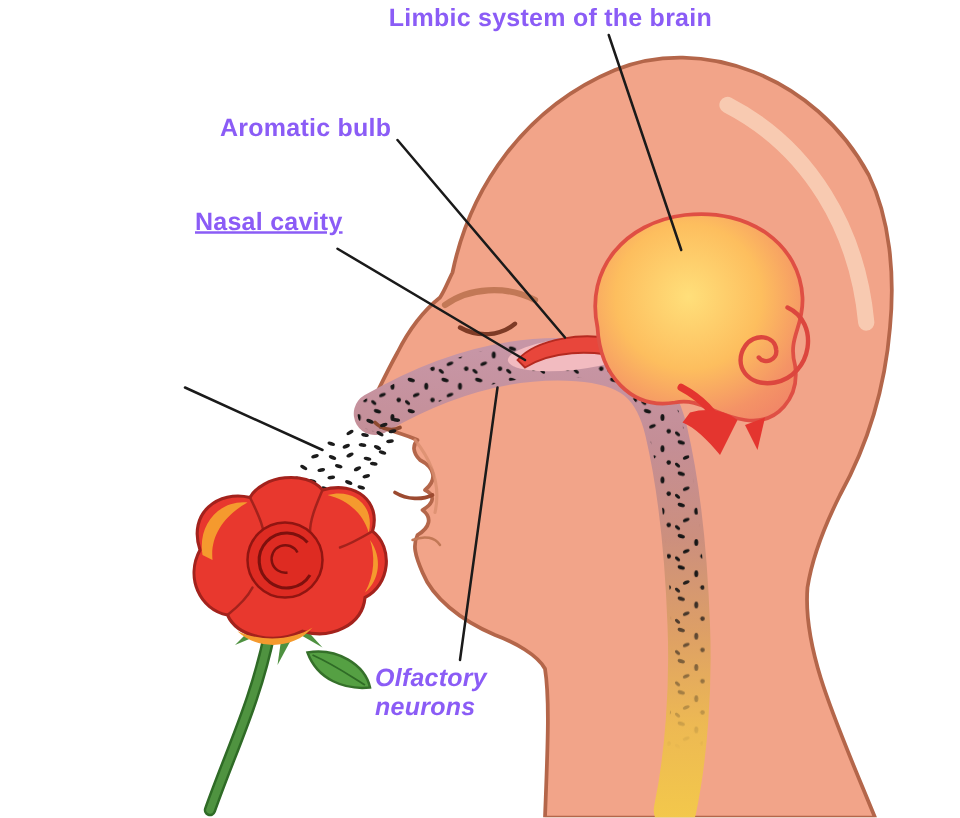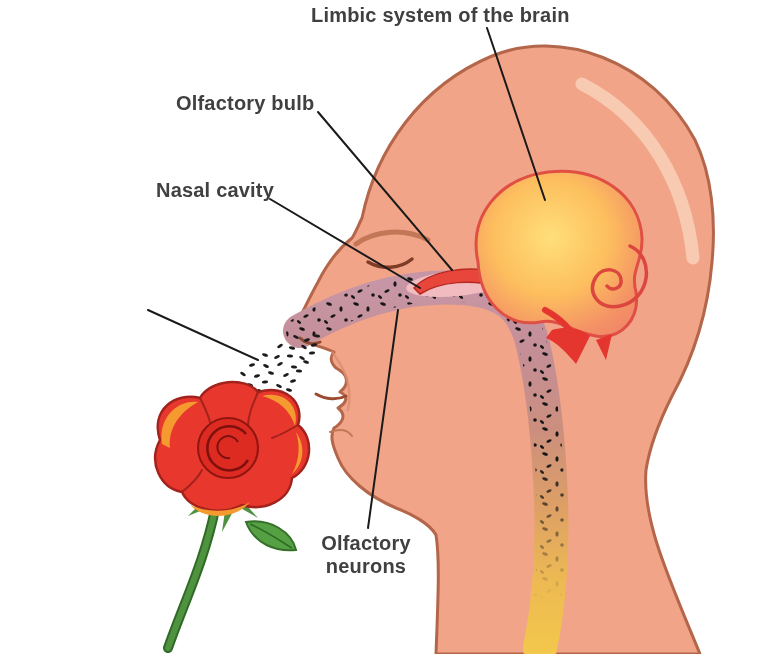--- a/index.html
+++ b/index.html
@@ -1,25 +1,25 @@
 <!DOCTYPE html>
 <html><head>
 <meta charset="utf-8">
 <style>
   html,body{margin:0;padding:0;background:#fff;}
   .stage{position:relative;width:768px;height:654px;background:#fff;overflow:hidden;
          font-family:"Liberation Sans",sans-serif;}
   .stage svg{position:absolute;left:0;top:0;}
-  .lbl{position:absolute;font:700 20px "Liberation Sans",sans-serif;color:#404040;
+  .lbl{position:absolute;font:700 20px "Liberation Sans",sans-serif;color:#8b5cf6;
        letter-spacing:.2px;white-space:pre-line;}
   #lbl-limbic{left:311px;top:4px;}
   #lbl-bulb{left:176px;top:92px;}
-  #lbl-nasal{left:156px;top:179px;}
+  #lbl-nasal{left:156px;top:167px;text-decoration:underline;}
   #lbl-aromatic{left:12px;top:287px;}
-  #lbl-neurons{left:300px;top:532px;width:132px;text-align:center;}
+  #lbl-neurons{left:300px;top:532px;width:132px;font-style:italic;}
 </style>
 </head>
 <body>
 
 <div class="stage">
 
 <svg width="768" height="654" viewBox="0 0 768 654">
   <defs>
     <linearGradient id="bandGrad" gradientUnits="userSpaceOnUse" x1="0" y1="280" x2="0" y2="655">
       <stop offset="0" stop-color="#C796A6"></stop>
@@ -210,18 +210,18 @@
   <g stroke="#1a1a1a" stroke-width="2" fill="none" stroke-linecap="round">
     <path d="M487 28 L545 200"></path>
     <path d="M318 112 L452 270"></path>
     <path d="M270 199 L420 288"></path>
     <path d="M148 310 L258 360"></path>
     <path d="M368 528 L398 310"></path>
   </g>
 </svg>
 
 <div class="lbl" id="lbl-limbic">Limbic system of the brain</div>
-<div class="lbl" id="lbl-bulb">Olfactory bulb</div>
+<div class="lbl" id="lbl-bulb">Aromatic bulb</div>
 <div class="lbl" id="lbl-nasal">Nasal cavity</div>
 <div class="lbl" id="lbl-neurons">Olfactory
 neurons</div>
 
 </div>
 
 </body></html>

